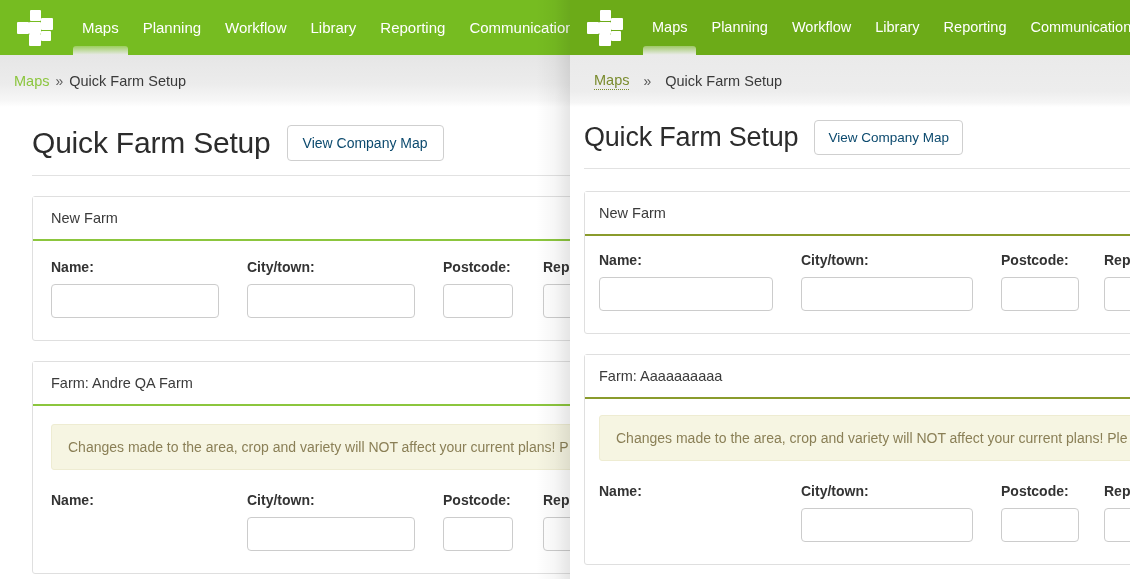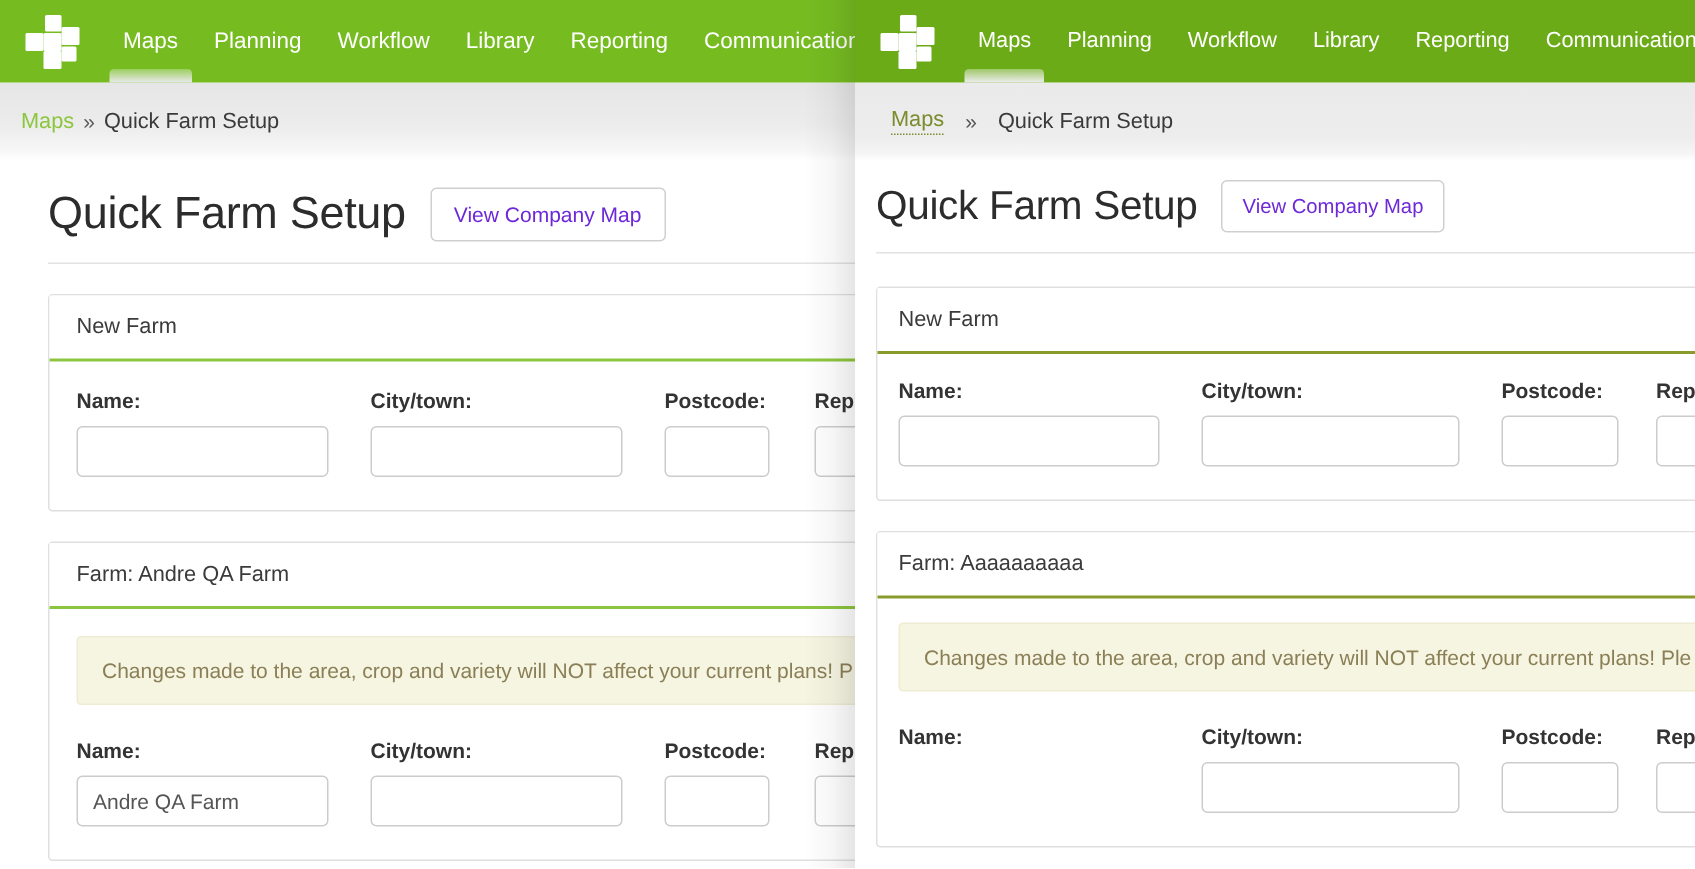--- a/index.html
+++ b/index.html
@@ -74,21 +74,21 @@
 
   
   .pagehead {
     display: flex; align-items: center; gap: 16px;
     padding: 18px 0 14px 32px;
   }
   .theme-dark .pagehead { padding-left: 14px; padding-top: 13px; padding-bottom: 13px; }
   .page-title { font-size: 30px; font-weight: normal; color: #2c2c2c; letter-spacing: -0.2px; }
   .theme-dark .page-title { font-size: 27px; }
   .btn-outline {
-    font-size: 14px; color: #6d28d9; background: #ffffff;
+    font-size: 14px; color: #0c4a6e; background: #ffffff;
     border: 1px solid #cfcfcf; border-radius: 4px;
     padding: 9px 15px; cursor: pointer; white-space: nowrap;
   }
   .theme-dark .btn-outline { padding: 9px 13px; font-size: 13.5px; }
   .head-rule { height: 1px; background: #e2e2e2; margin: 0 32px; }
   .theme-dark .head-rule { margin: 0 14px; }
 
   
   .card {
     margin: 20px 32px 0 32px;
@@ -216,21 +216,20 @@
         </div>
       </div>
 
       <div class="card tight">
         <div class="card-head">Farm: Andre QA Farm</div>
         <div class="card-body">
           <div class="alert">Changes made to the area, crop and variety will NOT affect your current plans! P</div>
           <div class="formrow">
             <div class="fld w-name">
               <label class="fld-label">Name:</label>
-              <input class="fld-input" type="text" value="Andre QA Farm" style="">
             </div>
             <div class="fld w-city">
               <label class="fld-label">City/town:</label>
               <input class="fld-input" type="text" value="" style="">
             </div>
             <div class="fld w-post">
               <label class="fld-label">Postcode:</label>
               <input class="fld-input" type="text" value="" style="">
             </div>
             <div class="fld w-rep">

